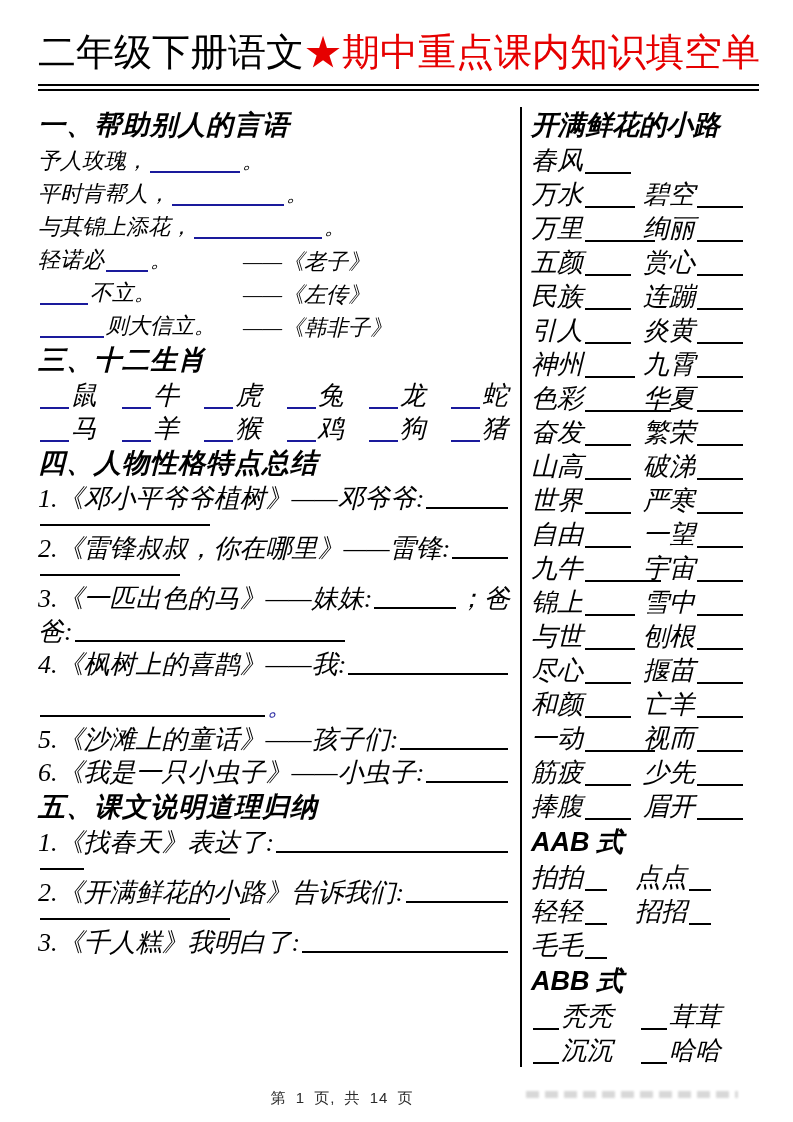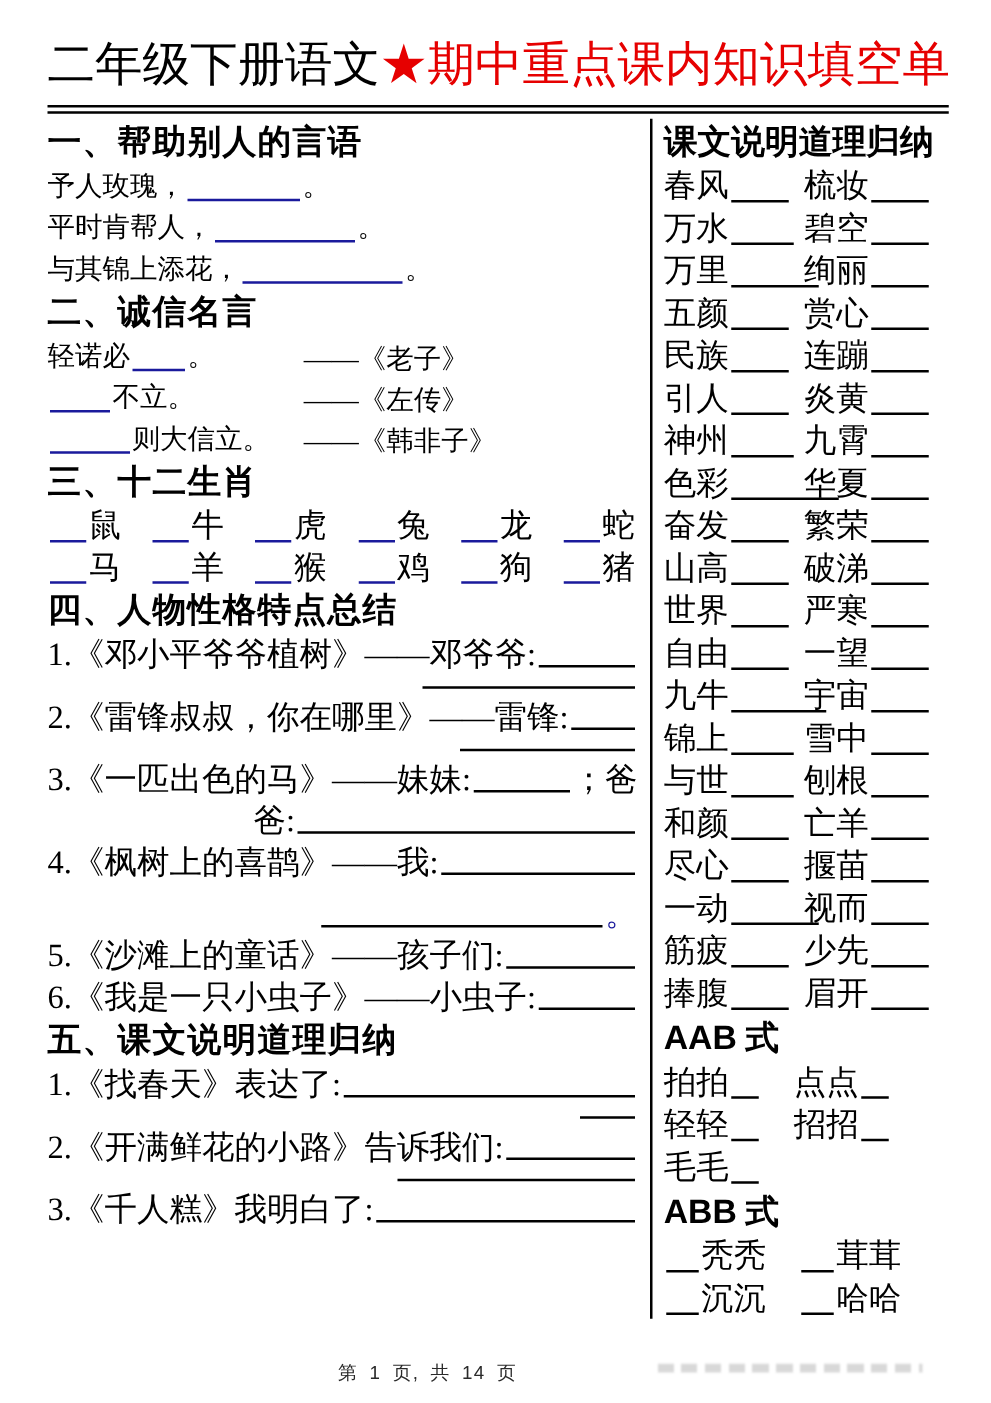--- a/index.html
+++ b/index.html
@@ -13,37 +13,37 @@
 
   
   .title {
     font-size: 38px; font-weight: normal; white-space: nowrap;
     letter-spacing: 0px; line-height: 52px;
     border-bottom: 7px double #000; padding-bottom: 6px;
   }
   .title .t-red { color: #e60000; }
 
   
-  .cols { display: flex; margin-top: 4px; height: 960px; }
+  .cols { display: flex; margin-top: 16px; height: 960px; font-style: italic; }
   .col-left  { width: 482px; padding-right: 10px; }
   .col-right { flex: 1; border-left: 2px solid #000; padding-left: 9px; }
 
   
   h2.sec { font-size: 27px; font-weight: bold; line-height: 37px; letter-spacing: 1px; }
   .line { font-size: 22px; line-height: 33px; position: relative; white-space: nowrap; }
 
   
   .blank {
     display: inline-block; height: 2px; background: #000;
     vertical-align: -5px; margin: 0 2px;
   }
   .blank.blue { background: #1a1a9c; }
 
   
-  .fill-line { display: flex; align-items: flex-end; font-size: 26px; line-height: 33px; justify-content: flex-end; }
+  .fill-line { display: flex; align-items: flex-end; font-size: 26px; line-height: 33px; }
   .fill-line .txt { white-space: nowrap; }
   .fill-line .blank { align-self: flex-end; margin-bottom: 6px; }
   .fill-line .grow { flex: 1 1 auto; min-width: 40px; }
   .cont { margin-top: 9px; }
   .blue-txt { color: #1a1a9c; }
 
   
   .q-src { position: absolute; left: 205px; top: 2px; }
 
   
@@ -82,21 +82,20 @@
 
   <main class="cols">
 
     <section class="col-left">
 
       <h2 class="sec">一、帮助别人的言语</h2>
       <p class="line"><span>予人玫瑰，</span><span class="blank blue" style="width:90px"></span><span>。</span></p>
       <p class="line"><span>平时肯帮人，</span><span class="blank blue" style="width:112px"></span><span>。</span></p>
       <p class="line"><span>与其锦上添花，</span><span class="blank blue" style="width:128px"></span><span>。</span></p>
 
-      <h2 class="sec">二、诚信名言</h2>
       <p class="line"><span>轻诺必</span><span class="blank blue" style="width:42px"></span><span>。</span><span class="q-src">——《老子》</span></p>
       <p class="line"><span class="blank blue" style="width:48px"></span><span>不立。</span><span class="q-src">——《左传》</span></p>
       <p class="line"><span class="blank blue" style="width:64px"></span><span>则大信立。</span><span class="q-src">——《韩非子》</span></p>
 
       <h2 class="sec">三、十二生肖</h2>
       <div class="zo-row">
         <span><span class="blank blue" style="width:29px"></span><span>鼠</span></span>
         <span><span class="blank blue" style="width:29px"></span><span>牛</span></span>
         <span><span class="blank blue" style="width:29px"></span><span>虎</span></span>
         <span><span class="blank blue" style="width:29px"></span><span>兔</span></span>
@@ -170,25 +169,24 @@
         </div>
       <div class="fill-line">
           <span class="txt">3.《千人糕》我明白了:</span>
           <span class="blank grow"></span>
         </div>
 
     </section>
 
     <aside class="col-right">
 
-      <h2 class="r-head">课文说明道理归纳</h2>
+      <h2 class="r-head">开满鲜花的小路</h2>
 
       <div class="pair-row">
           <span class="pair-cell"><span>春风</span><span class="blank" style="width:46px"></span></span>
-          <span class="pair-cell second"><span>梳妆</span><span class="blank" style="width:46px"></span></span>
         </div>
       <div class="pair-row">
           <span class="pair-cell"><span>万水</span><span class="blank" style="width:50px"></span></span>
           <span class="pair-cell second"><span>碧空</span><span class="blank" style="width:46px"></span></span>
         </div>
       <div class="pair-row">
           <span class="pair-cell"><span>万里</span><span class="blank" style="width:70px"></span></span>
           <span class="pair-cell second"><span>绚丽</span><span class="blank" style="width:46px"></span></span>
         </div>
       <div class="pair-row">
@@ -233,26 +231,26 @@
         </div>
       <div class="pair-row">
           <span class="pair-cell"><span>锦上</span><span class="blank" style="width:50px"></span></span>
           <span class="pair-cell second"><span>雪中</span><span class="blank" style="width:46px"></span></span>
         </div>
       <div class="pair-row">
           <span class="pair-cell"><span>与世</span><span class="blank" style="width:50px"></span></span>
           <span class="pair-cell second"><span>刨根</span><span class="blank" style="width:46px"></span></span>
         </div>
       <div class="pair-row">
+          <span class="pair-cell"><span>尽心</span><span class="blank" style="width:46px"></span></span>
+          <span class="pair-cell second"><span>揠苗</span><span class="blank" style="width:46px"></span></span>
+        </div>
+      <div class="pair-row">
           <span class="pair-cell"><span>和颜</span><span class="blank" style="width:46px"></span></span>
           <span class="pair-cell second"><span>亡羊</span><span class="blank" style="width:46px"></span></span>
-        </div>
-      <div class="pair-row">
-          <span class="pair-cell"><span>尽心</span><span class="blank" style="width:46px"></span></span>
-          <span class="pair-cell second"><span>揠苗</span><span class="blank" style="width:46px"></span></span>
         </div>
       <div class="pair-row">
           <span class="pair-cell"><span>一动</span><span class="blank" style="width:70px"></span></span>
           <span class="pair-cell second"><span>视而</span><span class="blank" style="width:46px"></span></span>
         </div>
       <div class="pair-row">
           <span class="pair-cell"><span>筋疲</span><span class="blank" style="width:46px"></span></span>
           <span class="pair-cell second"><span>少先</span><span class="blank" style="width:46px"></span></span>
         </div>
       <div class="pair-row">

